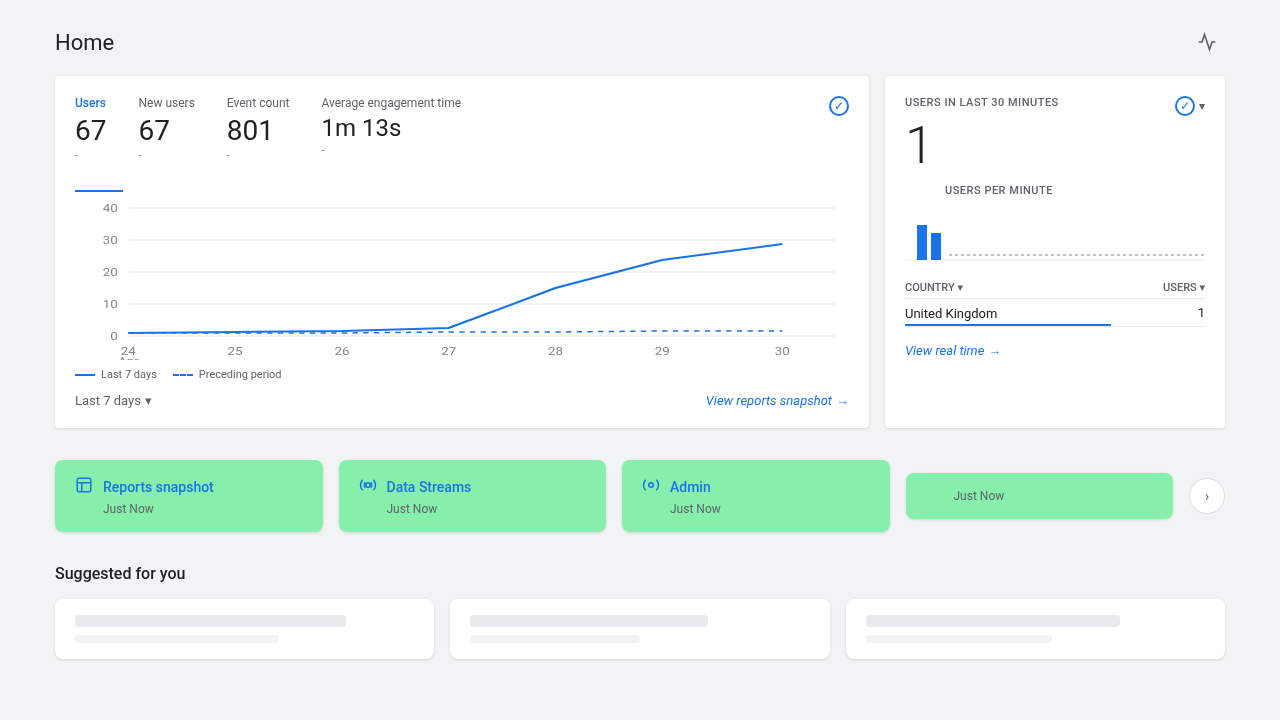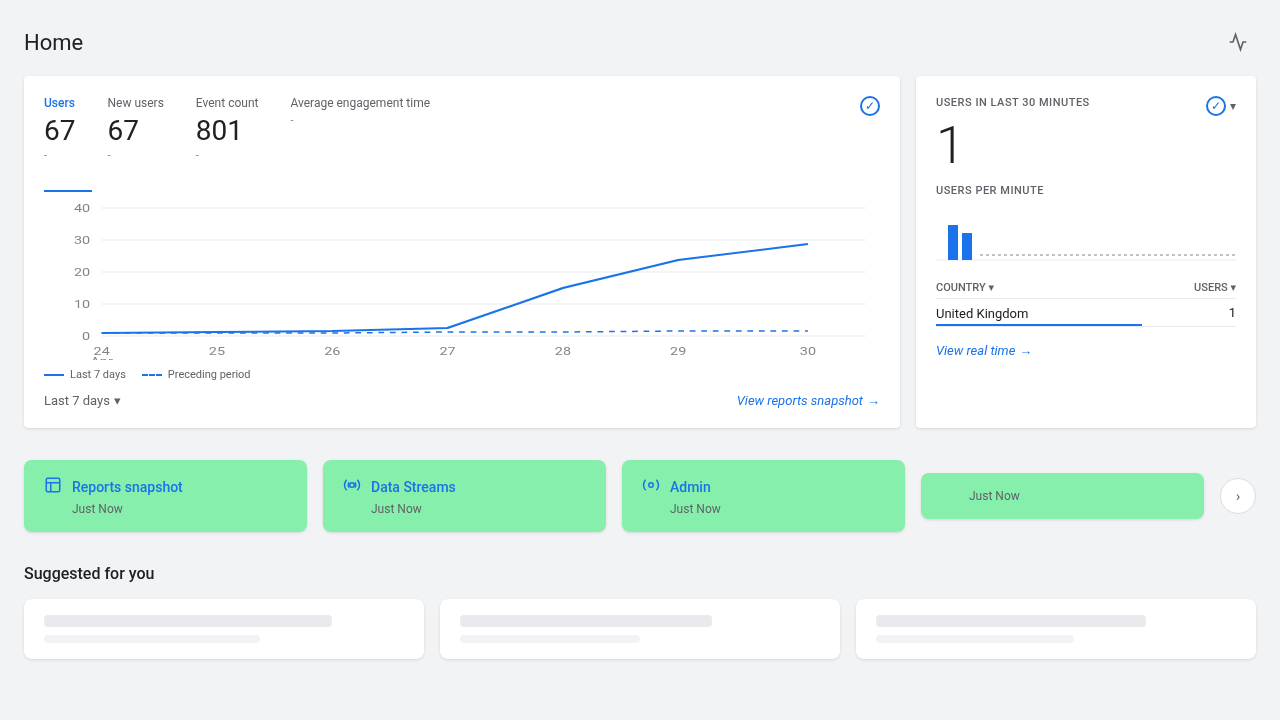--- a/index.html
+++ b/index.html
@@ -5,21 +5,21 @@
     * { box-sizing: border-box; margin: 0; padding: 0; }
     body {
       font-family: 'Google Sans', Roboto, Arial, sans-serif;
       background: #f1f3f4;
       color: #202124;
       font-size: 14px;
       min-height: 720px;
       overflow: hidden;
     }
     .page {
-      padding: 24px 24px;
+      padding: 24px 55px;
       max-width: 1280px;
       margin: 0 auto;
     }
     .page-header {
       display: flex;
       justify-content: space-between;
       align-items: center;
       margin-bottom: 16px;
     }
     .page-title {
@@ -166,20 +166,21 @@
       line-height: 1;
       margin-bottom: 12px;
     }
     .rt-sub-title {
       font-size: 11px;
       color: #5f6368;
       font-weight: 500;
       letter-spacing: 0.5px;
       text-transform: uppercase;
       margin-bottom: 8px;
+      margin-left: 40px;
     }
     .rt-chart {
       height: 60px;
       margin-bottom: 12px;
     }
     .rt-table {
       width: 100%;
       border-collapse: collapse;
     }
     .rt-table th {
@@ -338,20 +339,21 @@
           <div class="metric-value">67</div>
           <div class="metric-sub">-</div>
         </div>
         <div class="metric">
           <div class="metric-label">Event count</div>
           <div class="metric-value">801</div>
           <div class="metric-sub">-</div>
         </div>
         <div class="metric">
           <div class="metric-label">Average engagement time</div>
+          <div class="metric-value" style="font-size:24px;">1m 13s</div>
           <div class="metric-sub">-</div>
         </div>
         <div style="margin-left:auto;">
           <div class="check-icon">✓</div>
         </div>
       </div>
 
       <div style="height:2px; width:48px; background:#1a73e8; margin-bottom:8px;"></div>
 
       <div class="chart-area">

